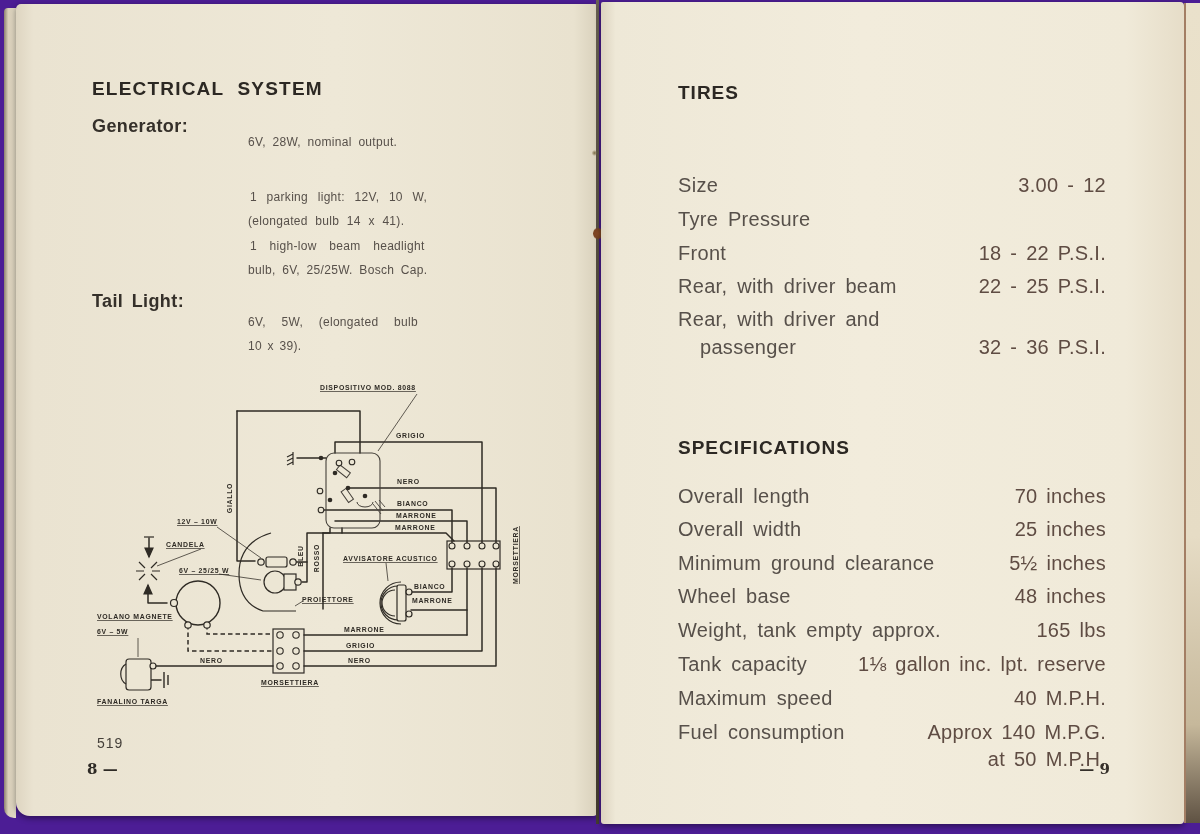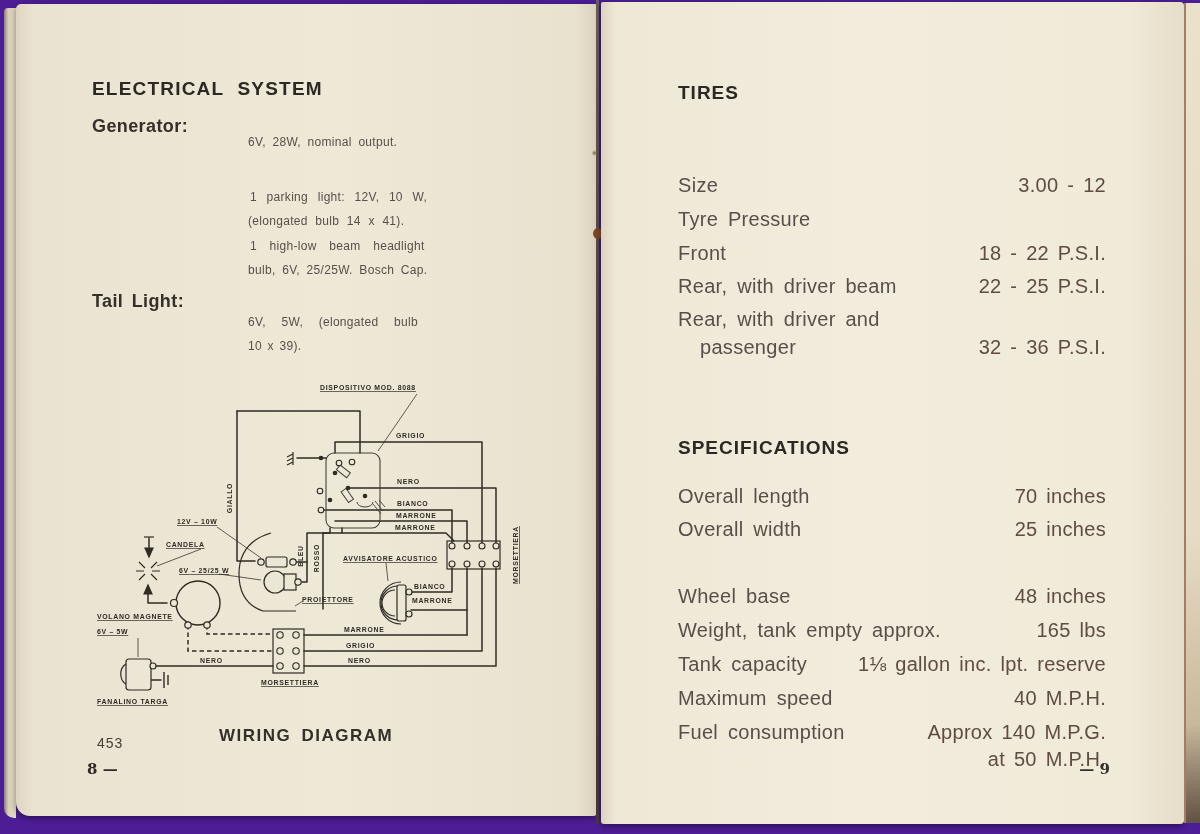--- a/index.html
+++ b/index.html
@@ -239,22 +239,21 @@
       <text class="dl u" x="7" y="246">VOLANO MAGNETE</text>
       <text class="dl u" x="7" y="261">6V – 5W</text>
       <text class="dl" x="110" y="290">NERO</text>
       <text class="dl u" x="7" y="331">FANALINO TARGA</text>
       <text class="dl" x="254" y="259">MARRONE</text>
       <text class="dl" x="256" y="275">GRIGIO</text>
       <text class="dl" x="258" y="290">NERO</text>
       <text class="dl u" x="171" y="312">MORSETTIERA</text>
     </svg>
 
-    <div class="lp-caption">WIRING DIAGRAM</div>
-    <div class="lp-code">453</div>
+    <div class="lp-code">519</div>
     <div class="lp-pageno">8 —</div>
   </div>
 
   <div class="seam"></div>
   <div class="rust1"></div>
   <div class="rust2"></div>
 
   <div class="page page-right">
     <div class="rp-head rp-tires-head">TIRES</div>
 
@@ -286,20 +285,24 @@
     <div class="rp-head rp-specs-head">SPECIFICATIONS</div>
 
     <div class="row s0">
       <span class="lbl">Overall length</span>
       <span class="val">70 inches</span>
     </div>
     <div class="row s1">
       <span class="lbl">Overall width</span>
       <span class="val">25 inches</span>
     </div>
+    <div class="row s2">
+      <span class="lbl">Minimum ground clearance</span>
+      <span class="val">5½ inches</span>
+    </div>
     <div class="row s3">
       <span class="lbl">Wheel base</span>
       <span class="val">48 inches</span>
     </div>
     <div class="row s4">
       <span class="lbl">Weight, tank empty approx.</span>
       <span class="val">165 lbs</span>
     </div>
     <div class="row s5">
       <span class="lbl">Tank capacity</span>

